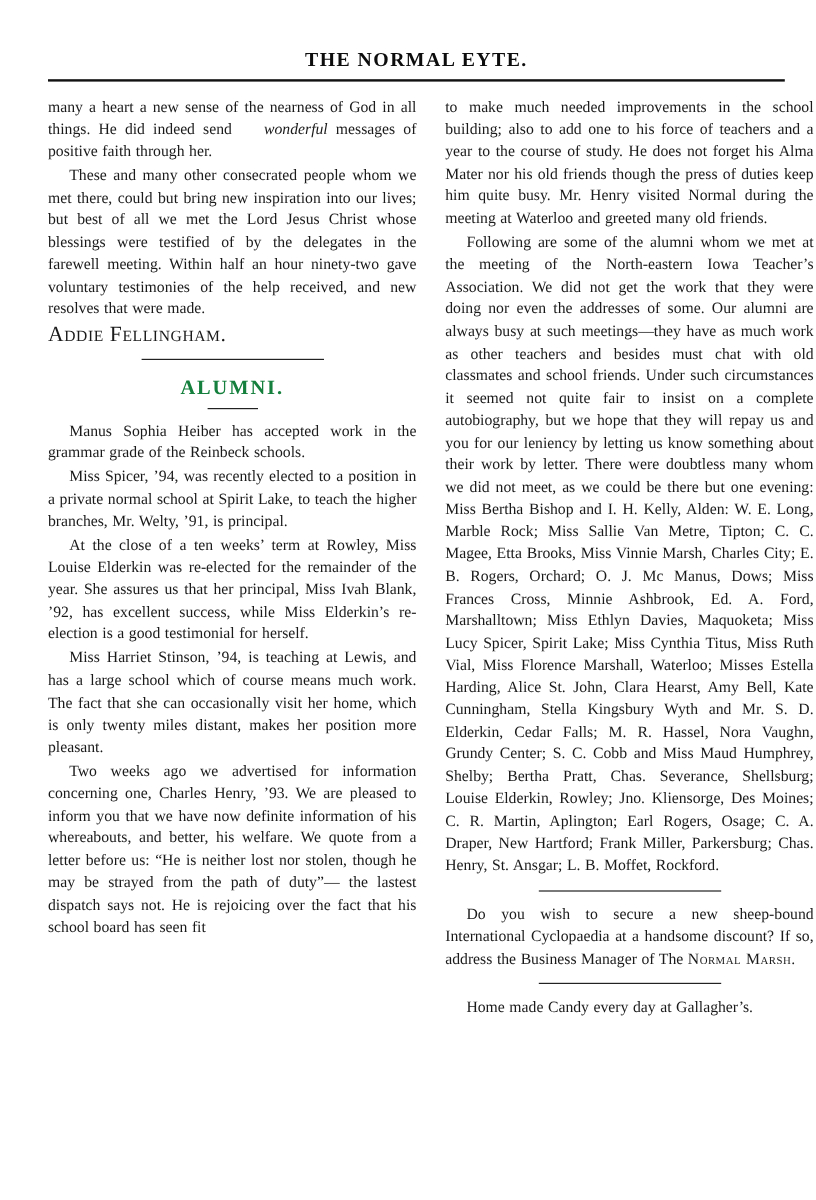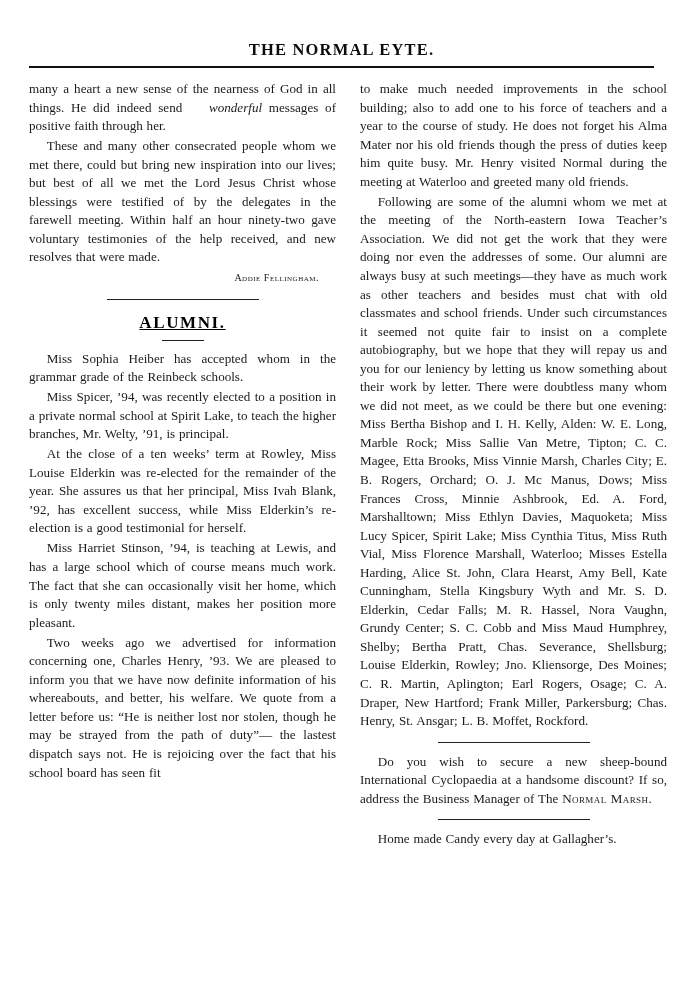--- a/index.html
+++ b/index.html
@@ -12,21 +12,21 @@
     height: 1000px;
     font-family: "Liberation Serif", "DejaVu Serif", serif;
     color: #1a1a1a;
     position: relative;
     overflow: hidden;
   }
   .page {
     width: 680px;
     height: 1000px;
     box-sizing: border-box;
-    padding: 40px 26px 18px 29px;
+    padding: 40px 26px 18px 40px;
     position: relative;
     border-radius: 25px;
   }
 
   
   .masthead {
     text-align: center;
     font-weight: bold;
     font-size: 16.5px;
     letter-spacing: 1.2px;
@@ -62,48 +62,47 @@
     hyphens: none;
   }
   p.para + p.para {
     margin-top: 1.5px;
   }
   p.noindent {
     text-indent: 0;
   }
 
   .byline {
-    text-align: right;
-    font-size: 10px;
+    text-align: left;
+    font-size: 18px;
     line-height: 18.55px;
     font-variant: small-caps;
     letter-spacing: 0.5px;
-    margin: 2px 15px 0 0;
+    margin: 2px 0 0 0;
     padding-right: 2px;
   }
 
   
   .section-head-wrap {
     margin: 11px 0 9px 0;
     text-align: center;
   }
   .rule-wide {
     border: 0;
     border-top: 1.3px solid #222;
     width: 152px;
     margin: 0 auto 13px auto;
     height: 0;
   }
   .section-title {
     font-size: 17px;
     font-weight: bold;
     letter-spacing: 1.6px;
     margin: 0 0 7px 0;
-    color: #000000;
-    text-decoration: underline;
+    color: #15803d;
   }
   .rule-short {
     border: 0;
     border-top: 1.2px solid #222;
     width: 42px;
     margin: 0 auto 6px auto;
     height: 0;
   }
 
   
@@ -138,21 +137,21 @@
       <p class="para">These and many other consecrated people whom we met there, could but bring new inspiration into our lives; but best of all we met the Lord Jesus Christ whose blessings were testified of by the delegates in the farewell meeting.   Within half an hour ninety-two gave voluntary testimonies of the help received, and new resolves that were made.</p>
 
       <p class="byline">Addie Fellingham.</p>
 
       <div class="section-head-wrap">
         <hr class="rule-wide">
         <div class="section-title">ALUMNI.</div>
         <hr class="rule-short">
       </div>
 
-      <p class="para">Miss Sophia Heiber has accepted whom in the grammar grade of the Reinbeck schools.</p>
+      <p class="para">Manus Sophia Heiber has accepted work in the grammar grade of the Reinbeck schools.</p>
       <p class="para">Miss Spicer, ’94, was recently elected to a position in a private normal school at Spirit Lake, to teach the higher branches, Mr. Welty, ’91, is principal.</p>
 
 
       <p class="para">At the close of a ten weeks’ term at Rowley, Miss Louise Elderkin was re-elected for the remainder of the year.   She assures us that her principal, Miss Ivah Blank, ’92, has excellent success, while Miss Elderkin’s re-election is a good testimonial for herself.</p>
       <p class="para">Miss Harriet Stinson, ’94, is teaching at Lewis, and has a large school which of course means much work.   The fact that she can occasionally visit her home, which is only twenty miles distant, makes her position more pleasant.</p>
       <p class="para">Two weeks ago we advertised for information concerning one, Charles Henry, ’93.   We are pleased to inform you that we have now definite information of his whereabouts, and better, his welfare.   We quote from a letter before us: “He is neither lost nor stolen, though he may be strayed from the path of duty”— the lastest dispatch says not.   He is rejoicing over the fact that his school board has seen fit</p>
 
     </div>
 
     <div class="col">

